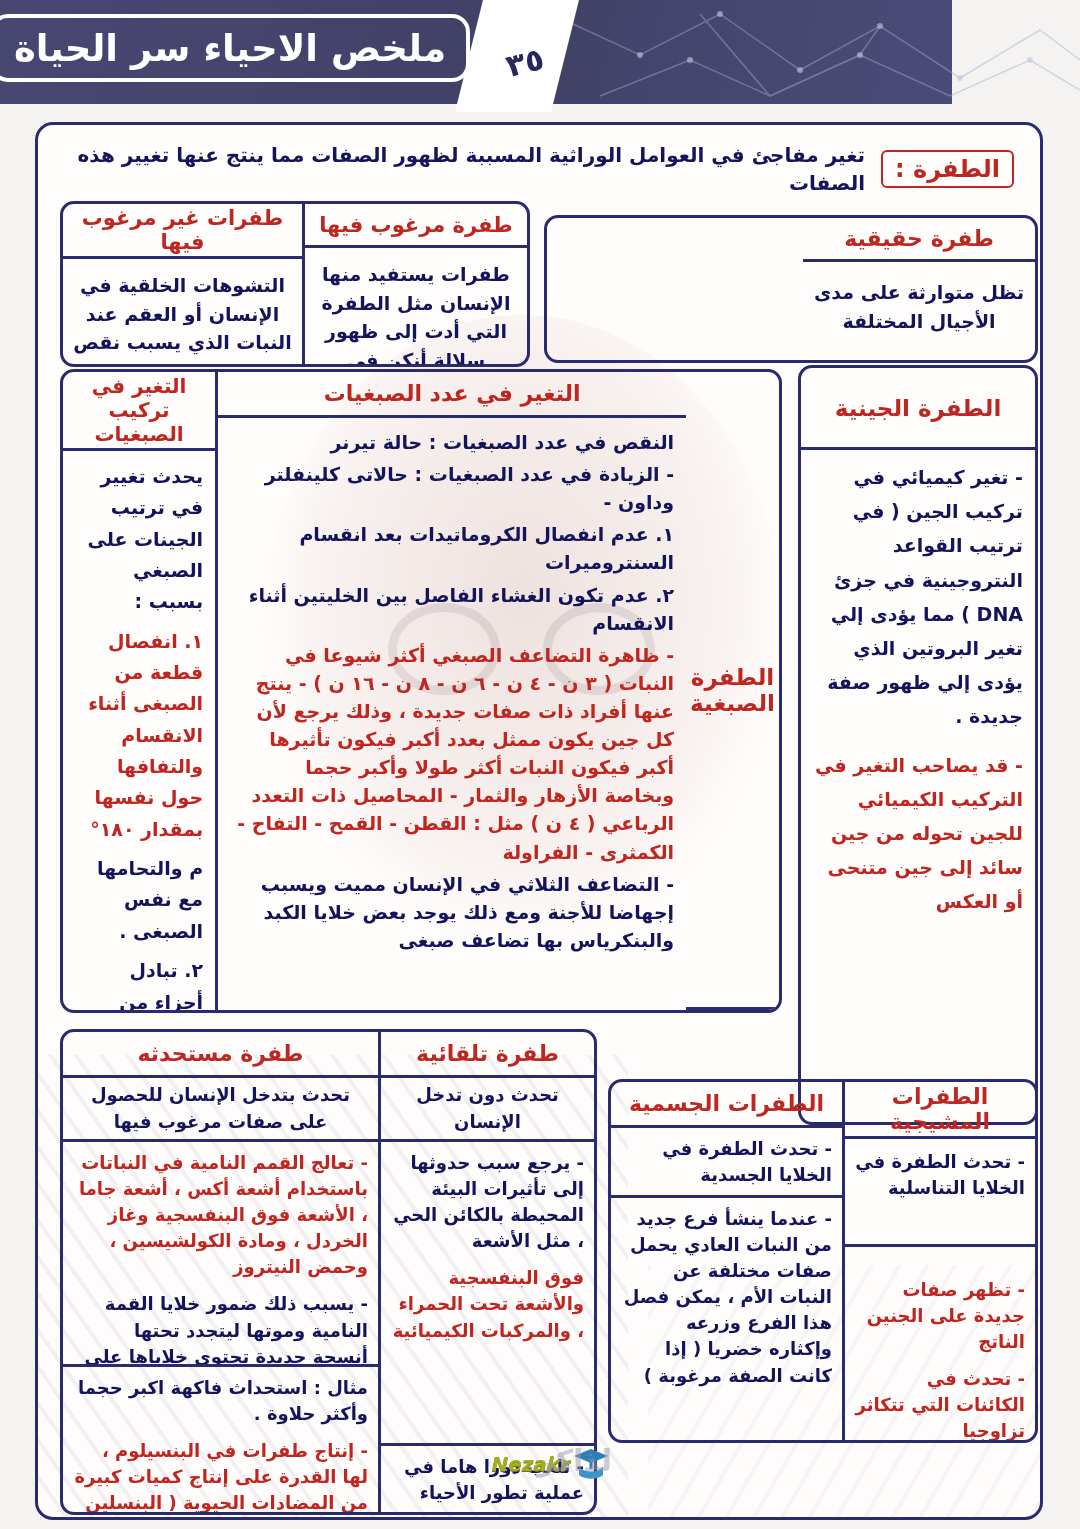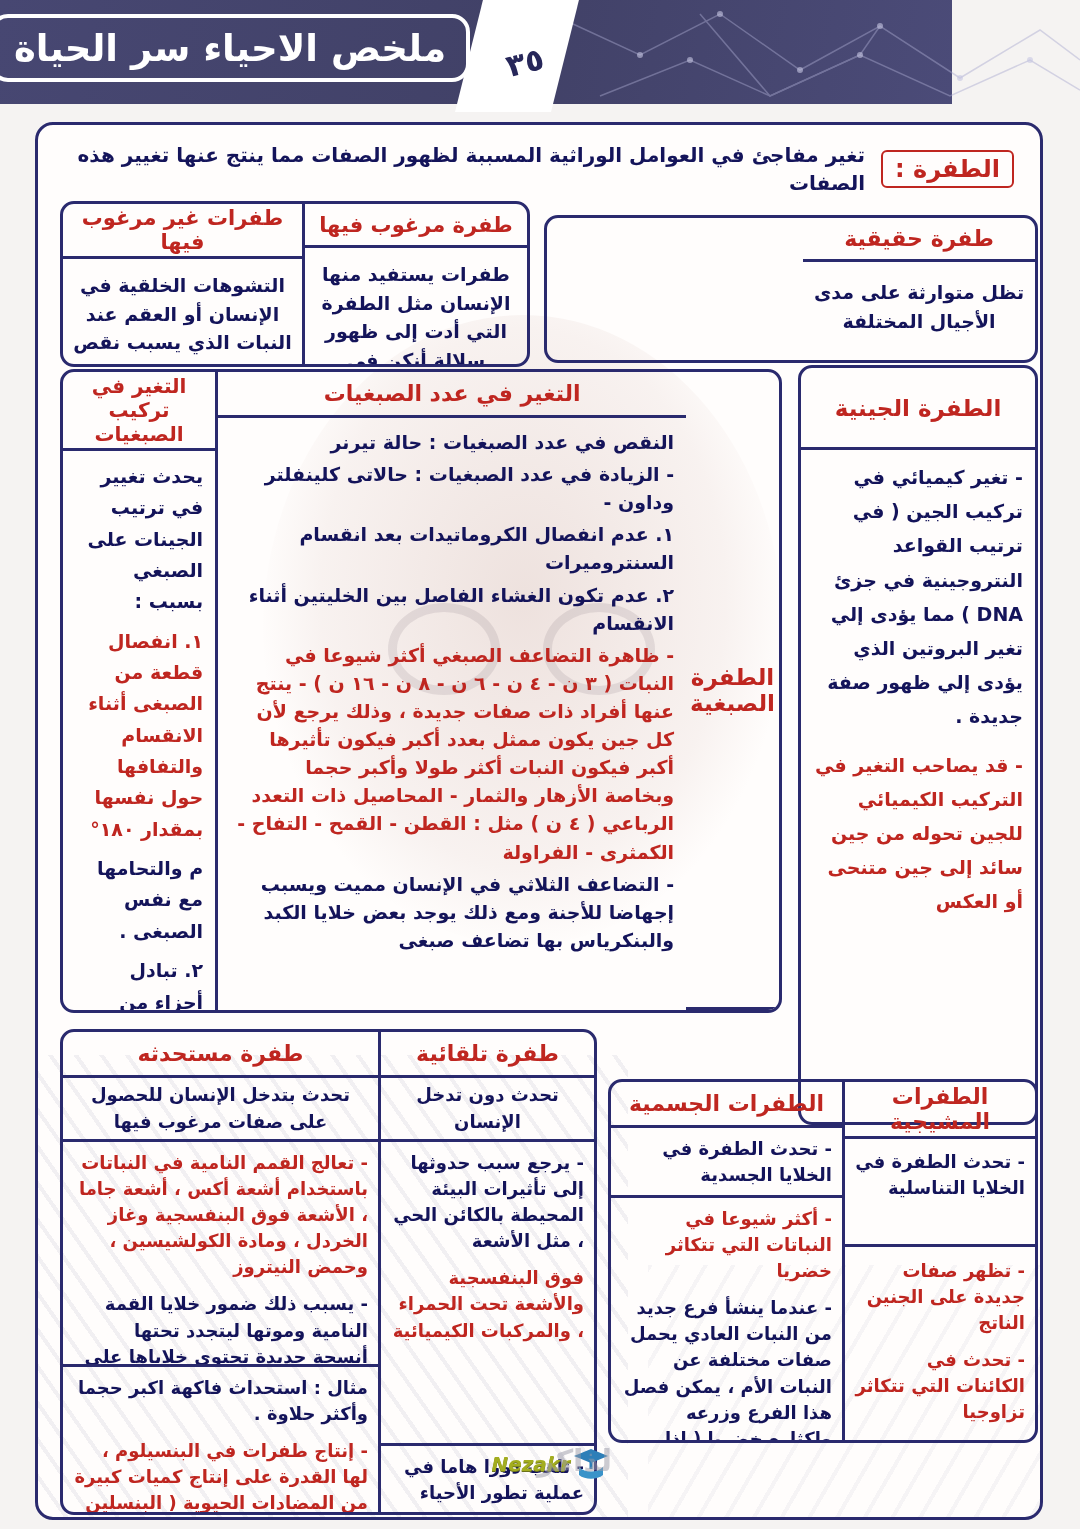--- a/index.html
+++ b/index.html
@@ -188,32 +188,31 @@
         </div>
     </div>
   </div>
 
   <div class="tbl" style="left:570px;top:954px;width:430px;height:364px">
     <div class="col" style="flex:0 0 190px">
       <div class="hd" style="flex:0 0 46px">الطفرات المشيجية</div>
       <div class="cell" style="flex:0 0 108px;padding-top:10px">
           <div class="ln c-navy">- تحدث الطفرة في الخلايا التناسلية</div>
         </div>
-      <div class="cell last" style="flex:1;padding-top:11px">
+      <div class="cell last" style="flex:1;padding-top:30px">
           <div class="ln c-red">- تظهر صفات جديدة على الجنين الناتج</div>
           <div class="ln c-red">- تحدث في الكائنات التي تتكاثر تزاوجيا</div>
         </div>
     </div>
     <div class="col divided" style="flex:1">
       <div class="hd" style="flex:0 0 46px">الطفرات الجسمية</div>
       <div class="cell" style="flex:0 0 70px">
           <div class="ln c-navy">- تحدث الطفرة في الخلايا الجسدية</div>
         </div>
       <div class="cell last" style="flex:1">
-          <div class="ln c-red">- أكثر شيوعا في النباتات التي تتكاثر خضريا</div>
           <div class="ln c-navy">- عندما ينشأ فرع جديد من النبات العادي يحمل صفات مختلفة عن النبات الأم ، يمكن فصل هذا الفرع وزرعه وإكثاره خضريا ( إذا كانت الصفة مرغوبة )</div>
         </div>
     </div>
   </div>
 
   <div class="logo">
     <span class="logo-ar">لذاكر</span>
     <svg width="42" height="34" viewBox="0 0 42 34">
       <path d="M21 2 L4 9 L21 16 L38 9 Z" fill="#2d7fb8"></path>
       <rect x="19.5" y="14" width="3" height="8" fill="#2d7fb8"></rect>

